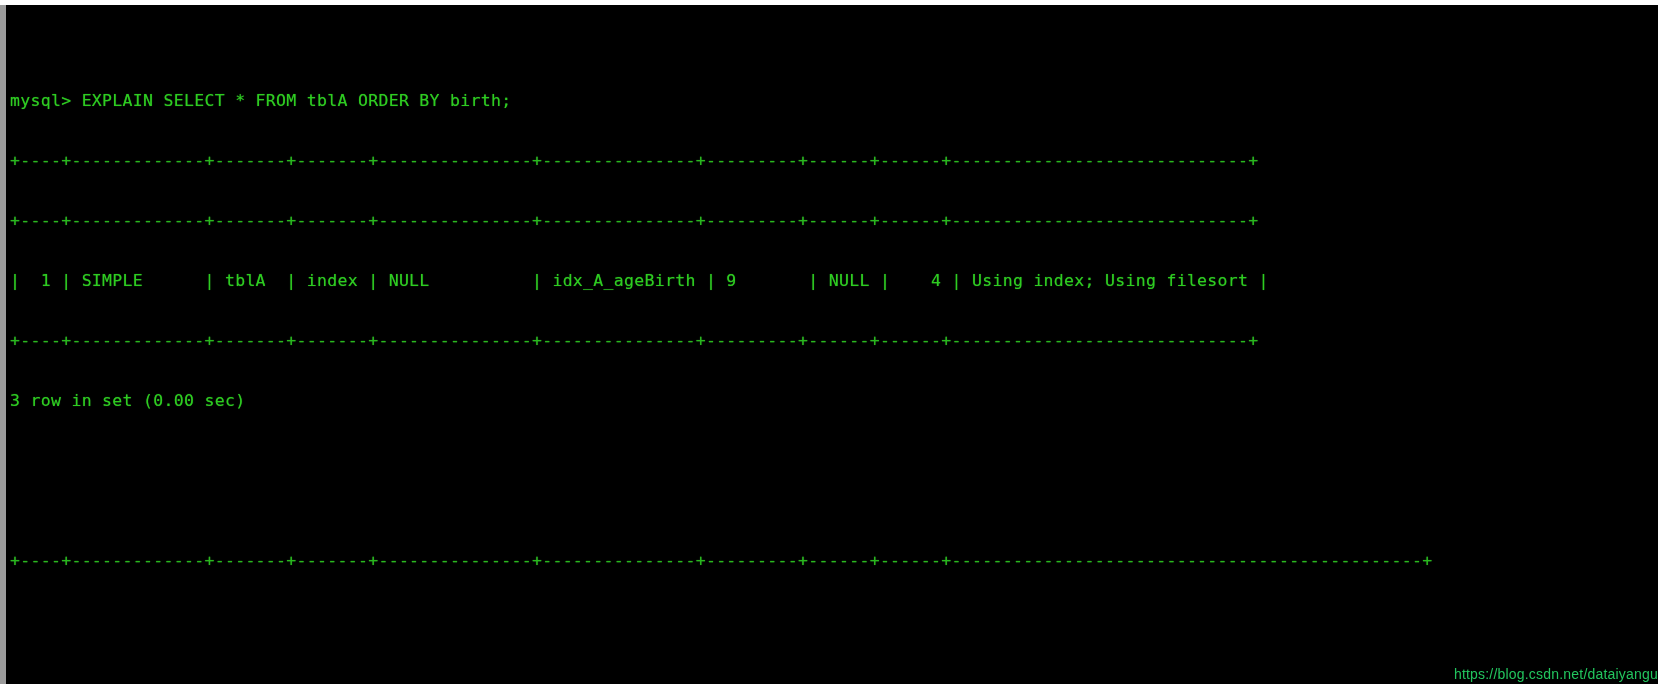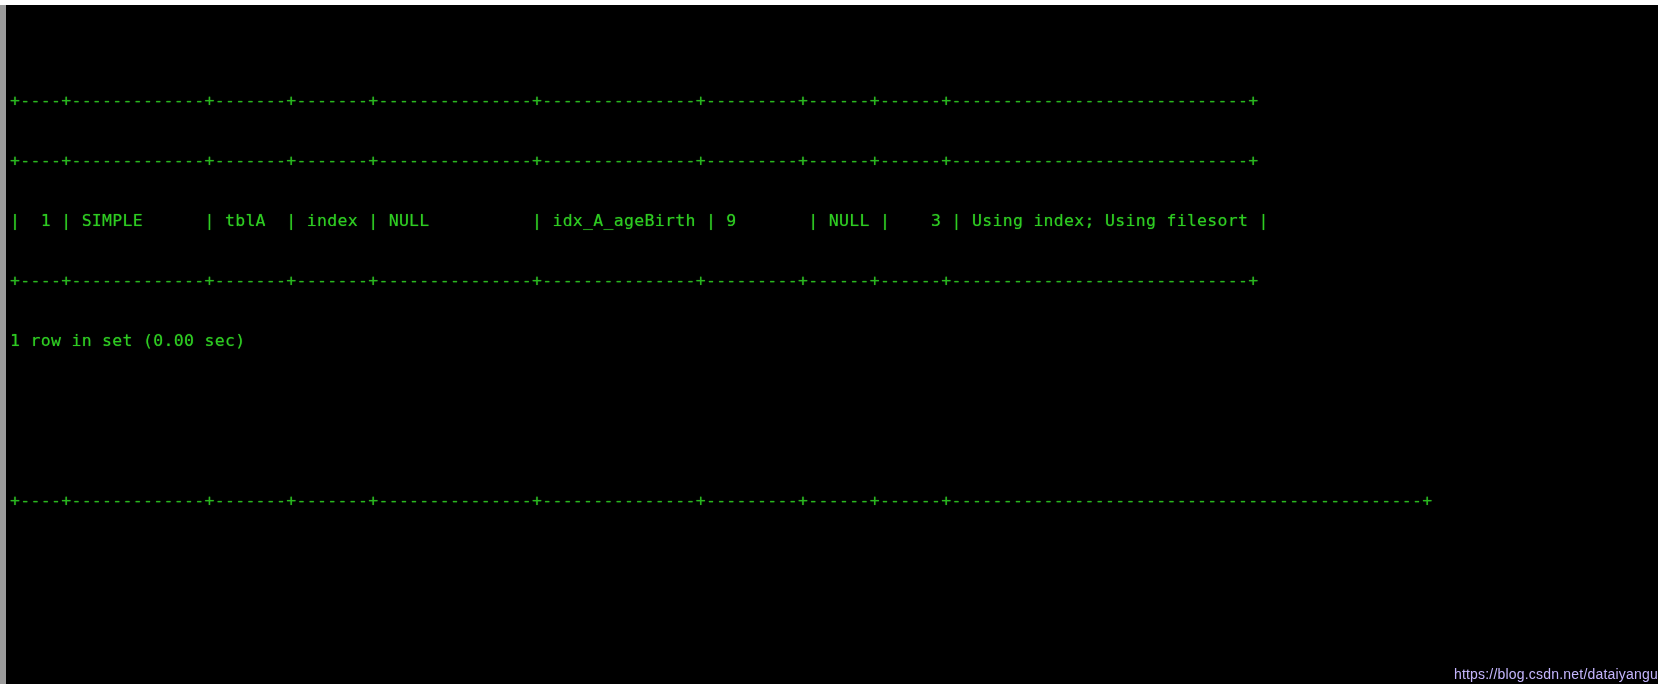--- a/index.html
+++ b/index.html
@@ -75,43 +75,44 @@
   .console .blank {
     height: 20px;
   }
 
   .watermark {
     position: absolute;
     right: 0px;
     bottom: 2px;
     font-family: "Liberation Sans", sans-serif;
     font-size: 14px;
-    color: #c4b5fd;
+    color: #22c55e;
     letter-spacing: .2px;
     white-space: nowrap;
   }
 </style>
 </head>
 <body>
 
 <div id="screen">
 
   <div class="top-strip"></div>
   <div class="left-gutter"></div>
 
   <div class="terminal">
 
     <div class="console">
 
       
+      <span class="line">mysql&gt; EXPLAIN SELECT * FROM tblA ORDER BY birth;</span>
       <span class="line rule">+----+-------------+-------+-------+---------------+---------------+---------+------+------+-----------------------------+</span>
       <span class="line rule">+----+-------------+-------+-------+---------------+---------------+---------+------+------+-----------------------------+</span>
-      <span class="line">|  1 | SIMPLE      | tblA  | index | NULL          | idx_A_ageBirth | 9       | NULL |    3 | Using index; Using filesort |</span>
+      <span class="line">|  1 | SIMPLE      | tblA  | index | NULL          | idx_A_ageBirth | 9       | NULL |    4 | Using index; Using filesort |</span>
       <span class="line rule">+----+-------------+-------+-------+---------------+---------------+---------+------+------+-----------------------------+</span>
-      <span class="line">1 row in set (0.00 sec)</span>
+      <span class="line">3 row in set (0.00 sec)</span>
       <span class="line blank"> </span>
 
       
       <span class="line rule">+----+-------------+-------+-------+---------------+---------------+---------+------+------+----------------------------------------------+</span>
       
       
       
       
       
       

